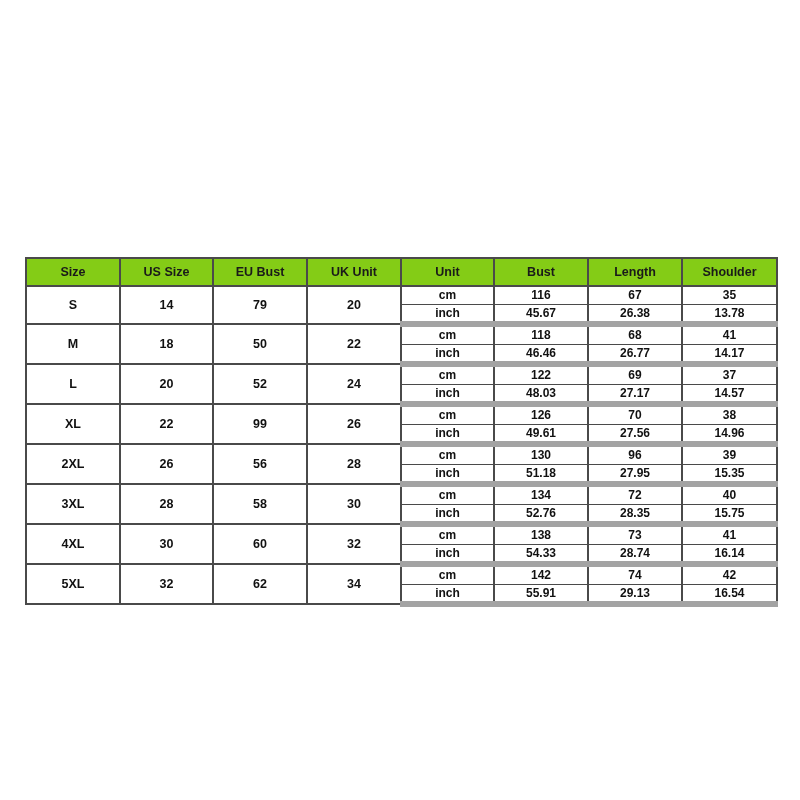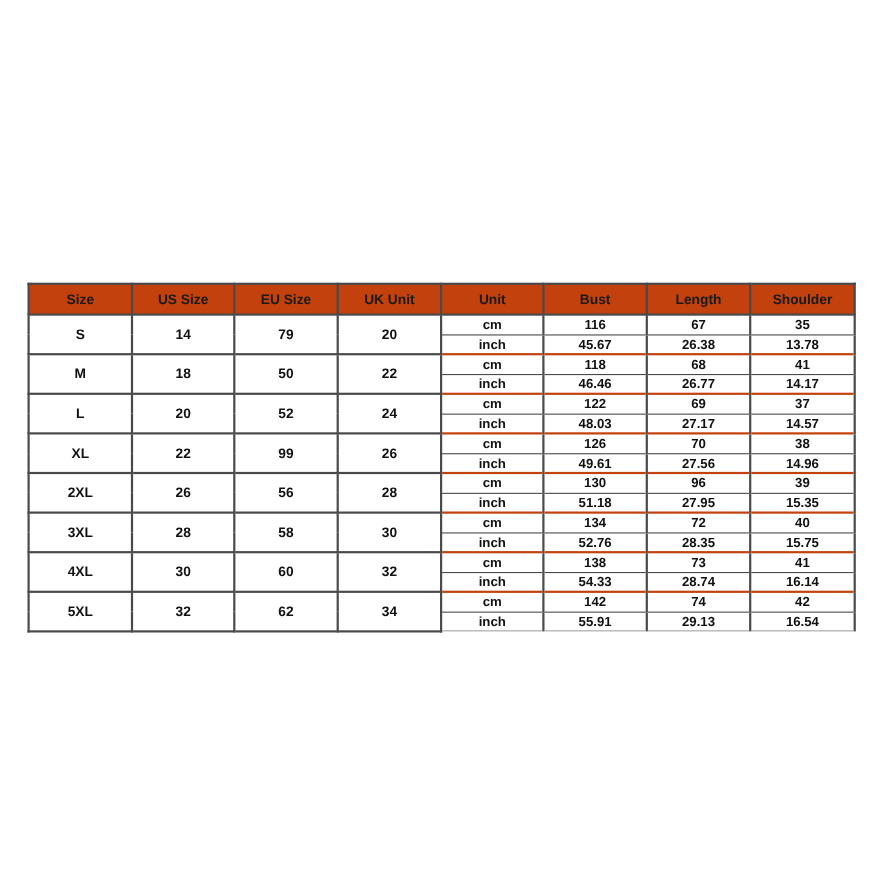--- a/index.html
+++ b/index.html
@@ -9,46 +9,46 @@
     border-collapse:collapse; table-layout:fixed;
     width:751px;
   }
   .size-table th, .size-table td {
     border:2px solid #4a4a4a;
     text-align:center; vertical-align:middle;
     font-weight:bold; color:#111; padding:0;
     font-size:12px;
   }
   .size-table th {
-    background:#c2410c; height:26px; font-size:12.5px; color:#1a1a1a;
+    background:#84cc16; height:26px; font-size:12.5px; color:#1a1a1a;
   }
   .size-table td.sub { height:16.5px; border-top:1px solid #4a4a4a; border-bottom:1px solid #4a4a4a; font-size:12px; }
   .size-table tr.first td.sub { border-top:2px solid #c2410c; }
-  .size-table tr.second td.sub { border-bottom:1px solid #a3a3a3; }
+  .size-table tr.second td.sub { border-bottom:6px solid #a3a3a3; }
   .size-table td.main { font-size:12.5px; }
 </style>
 </head>
 <body>
 
 <table class="size-table">
   <colgroup>
     <col style="width:94px">
       <col style="width:93px">
       <col style="width:94px">
       <col style="width:94px">
     <col style="width:93px">
       <col style="width:94px">
       <col style="width:94px">
       <col style="width:95px">
   </colgroup>
   <thead>
     <tr>
       <th>Size</th>
       <th>US Size</th>
-      <th>EU Size</th>
+      <th>EU Bust</th>
       <th>UK Unit</th>
       <th>Unit</th>
       <th>Bust</th>
       <th>Length</th>
       <th>Shoulder</th>
     </tr>
   </thead>
   <tbody id="tbody">
       <tr class="first">
         <td class="main" rowspan="2">S</td>

